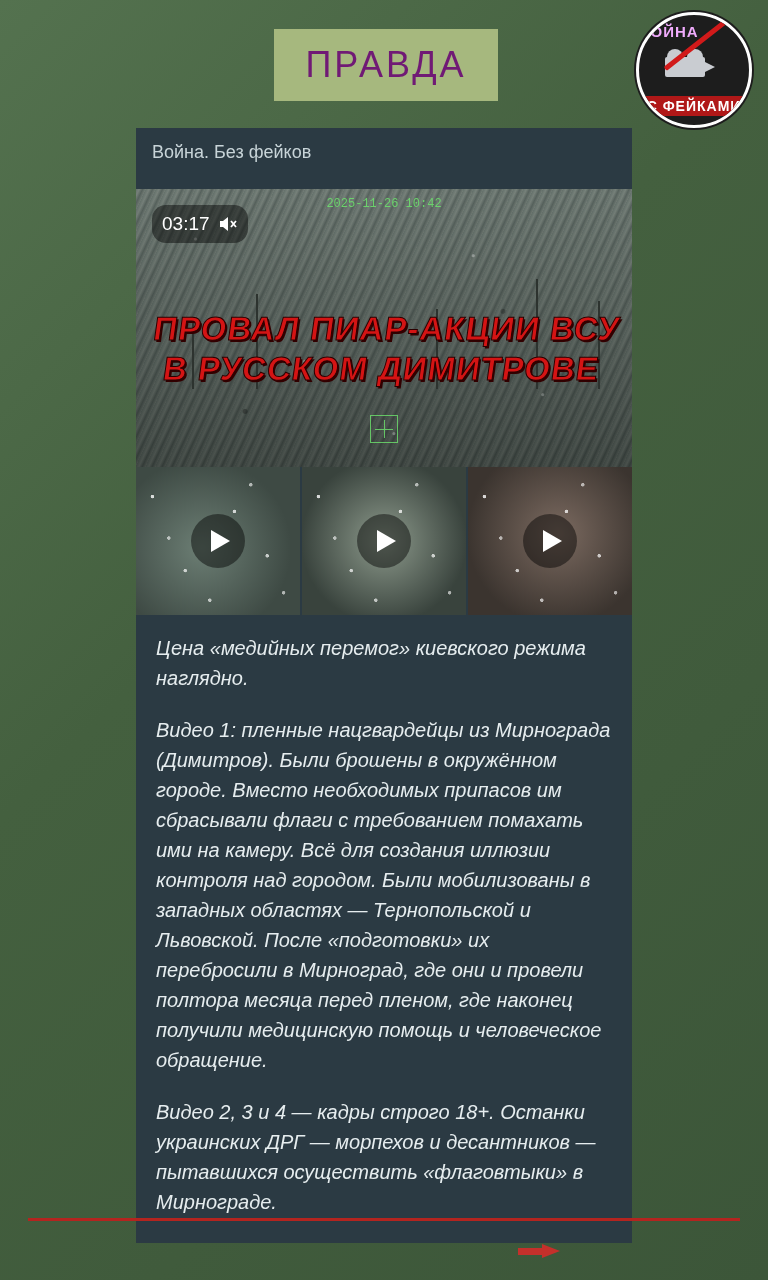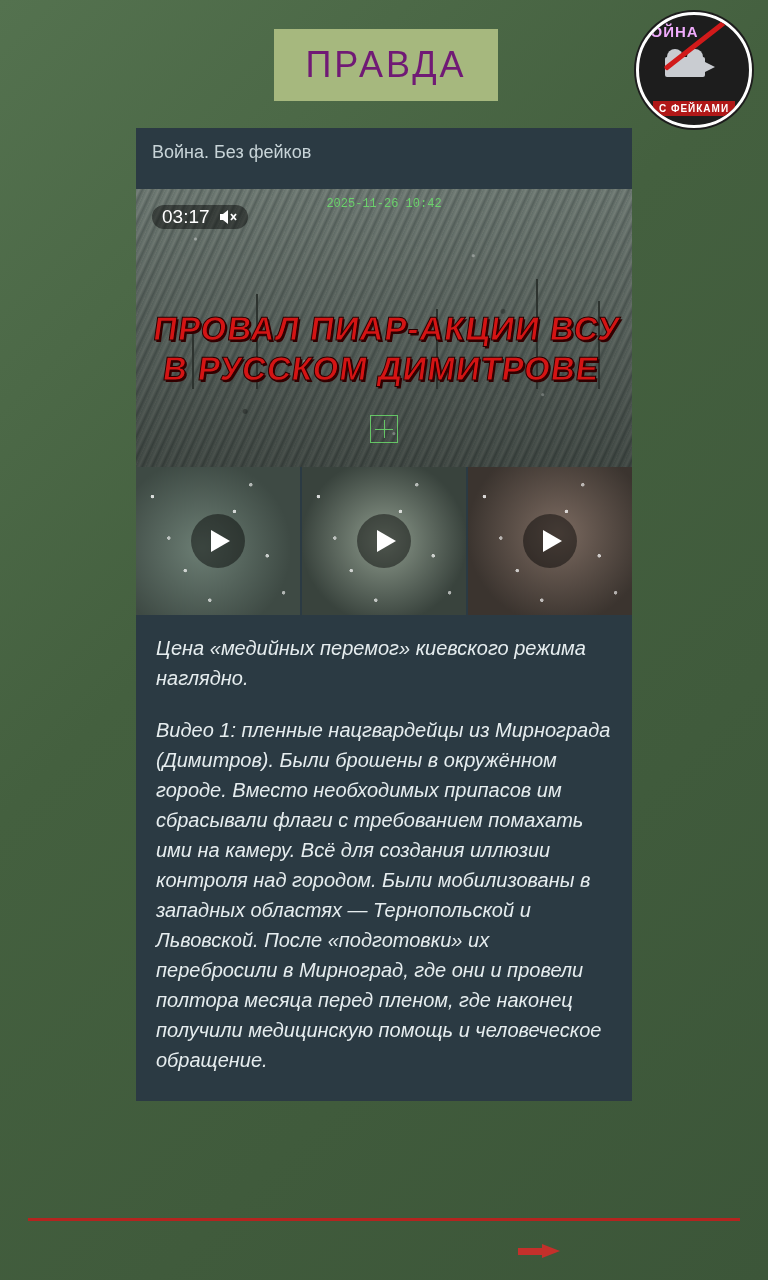--- a/index.html
+++ b/index.html
@@ -119,21 +119,21 @@
     position: absolute;
     bottom: 9px;
     left: 0;
     width: 100%;
     text-align: center;
   }
   .logo-bottom span {
     display: inline-block;
     background: #b01818;
     color: #ffffff;
-    font-size: 10px;
+    font-size: 14px;
     font-weight: bold;
     letter-spacing: 1px;
     padding: 2px 6px;
   }
 
   
   .post {
     position: absolute;
     left: 136px;
     top: 128px;
@@ -178,21 +178,21 @@
   }
   .duration {
     position: absolute;
     left: 16px;
     top: 16px;
     display: flex;
     align-items: center;
     gap: 8px;
     background: rgba(0,0,0,0.45);
     border-radius: 14px;
-    padding: 1px 10px;
+    padding: 8px 10px;
     font-size: 19px;
     color: #ffffff;
   }
   .mute-icon svg { display: block; }
   .video-title {
     position: absolute;
     left: 0;
     top: 120px;
     width: 100%;
     text-align: center;
@@ -427,20 +427,21 @@
         <div class="snow"></div>
         <div class="play-btn">
             <div class="tri"></div>
           </div>
       </div>
     </div>
 
     <div class="post-text">
       <p>Цена «медийных перемог» киевского режима наглядно.</p>
       <p>Видео 1: пленные нацгвардейцы из Мирнограда (Димитров). Были брошены в окружённом городе. Вместо необходимых припасов им сбрасывали флаги с требованием помахать ими на камеру. Всё для создания иллюзии контроля над городом. Были мобилизованы в западных областях — Тернопольской и Львовской. После «подготовки» их перебросили в Мирноград, где они и провели полтора месяца перед пленом, где наконец получили медицинскую помощь и человеческое обращение.</p>
+      <p>Видео 2, 3 и 4 — кадры строго 18+. Останки украинских ДРГ — морпехов и десантников — пытавшихся осуществить «флаговтыки» в Мирнограде.</p>
     </div>
   </div>
 
   <div class="footer">
     <div class="footer-rule"></div>
     <div class="footer-arrow">
       <div class="shaft"></div>
       <div class="head"></div>
     </div>
     <div class="footer-link">t.me/warfakes</div>

